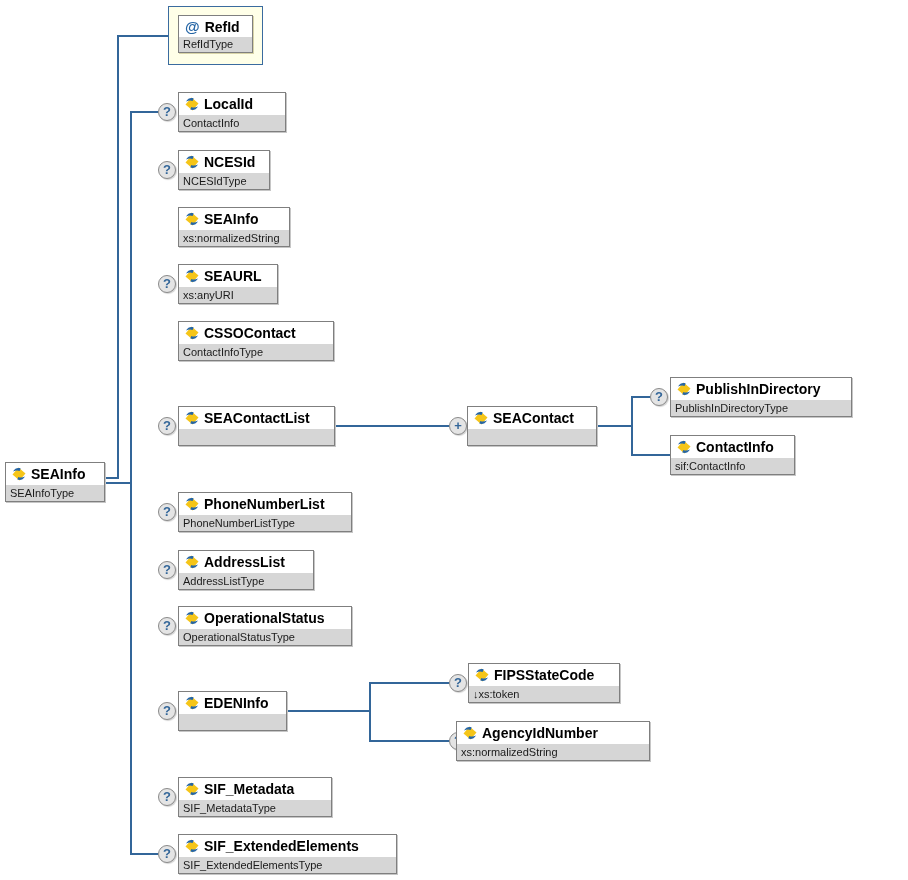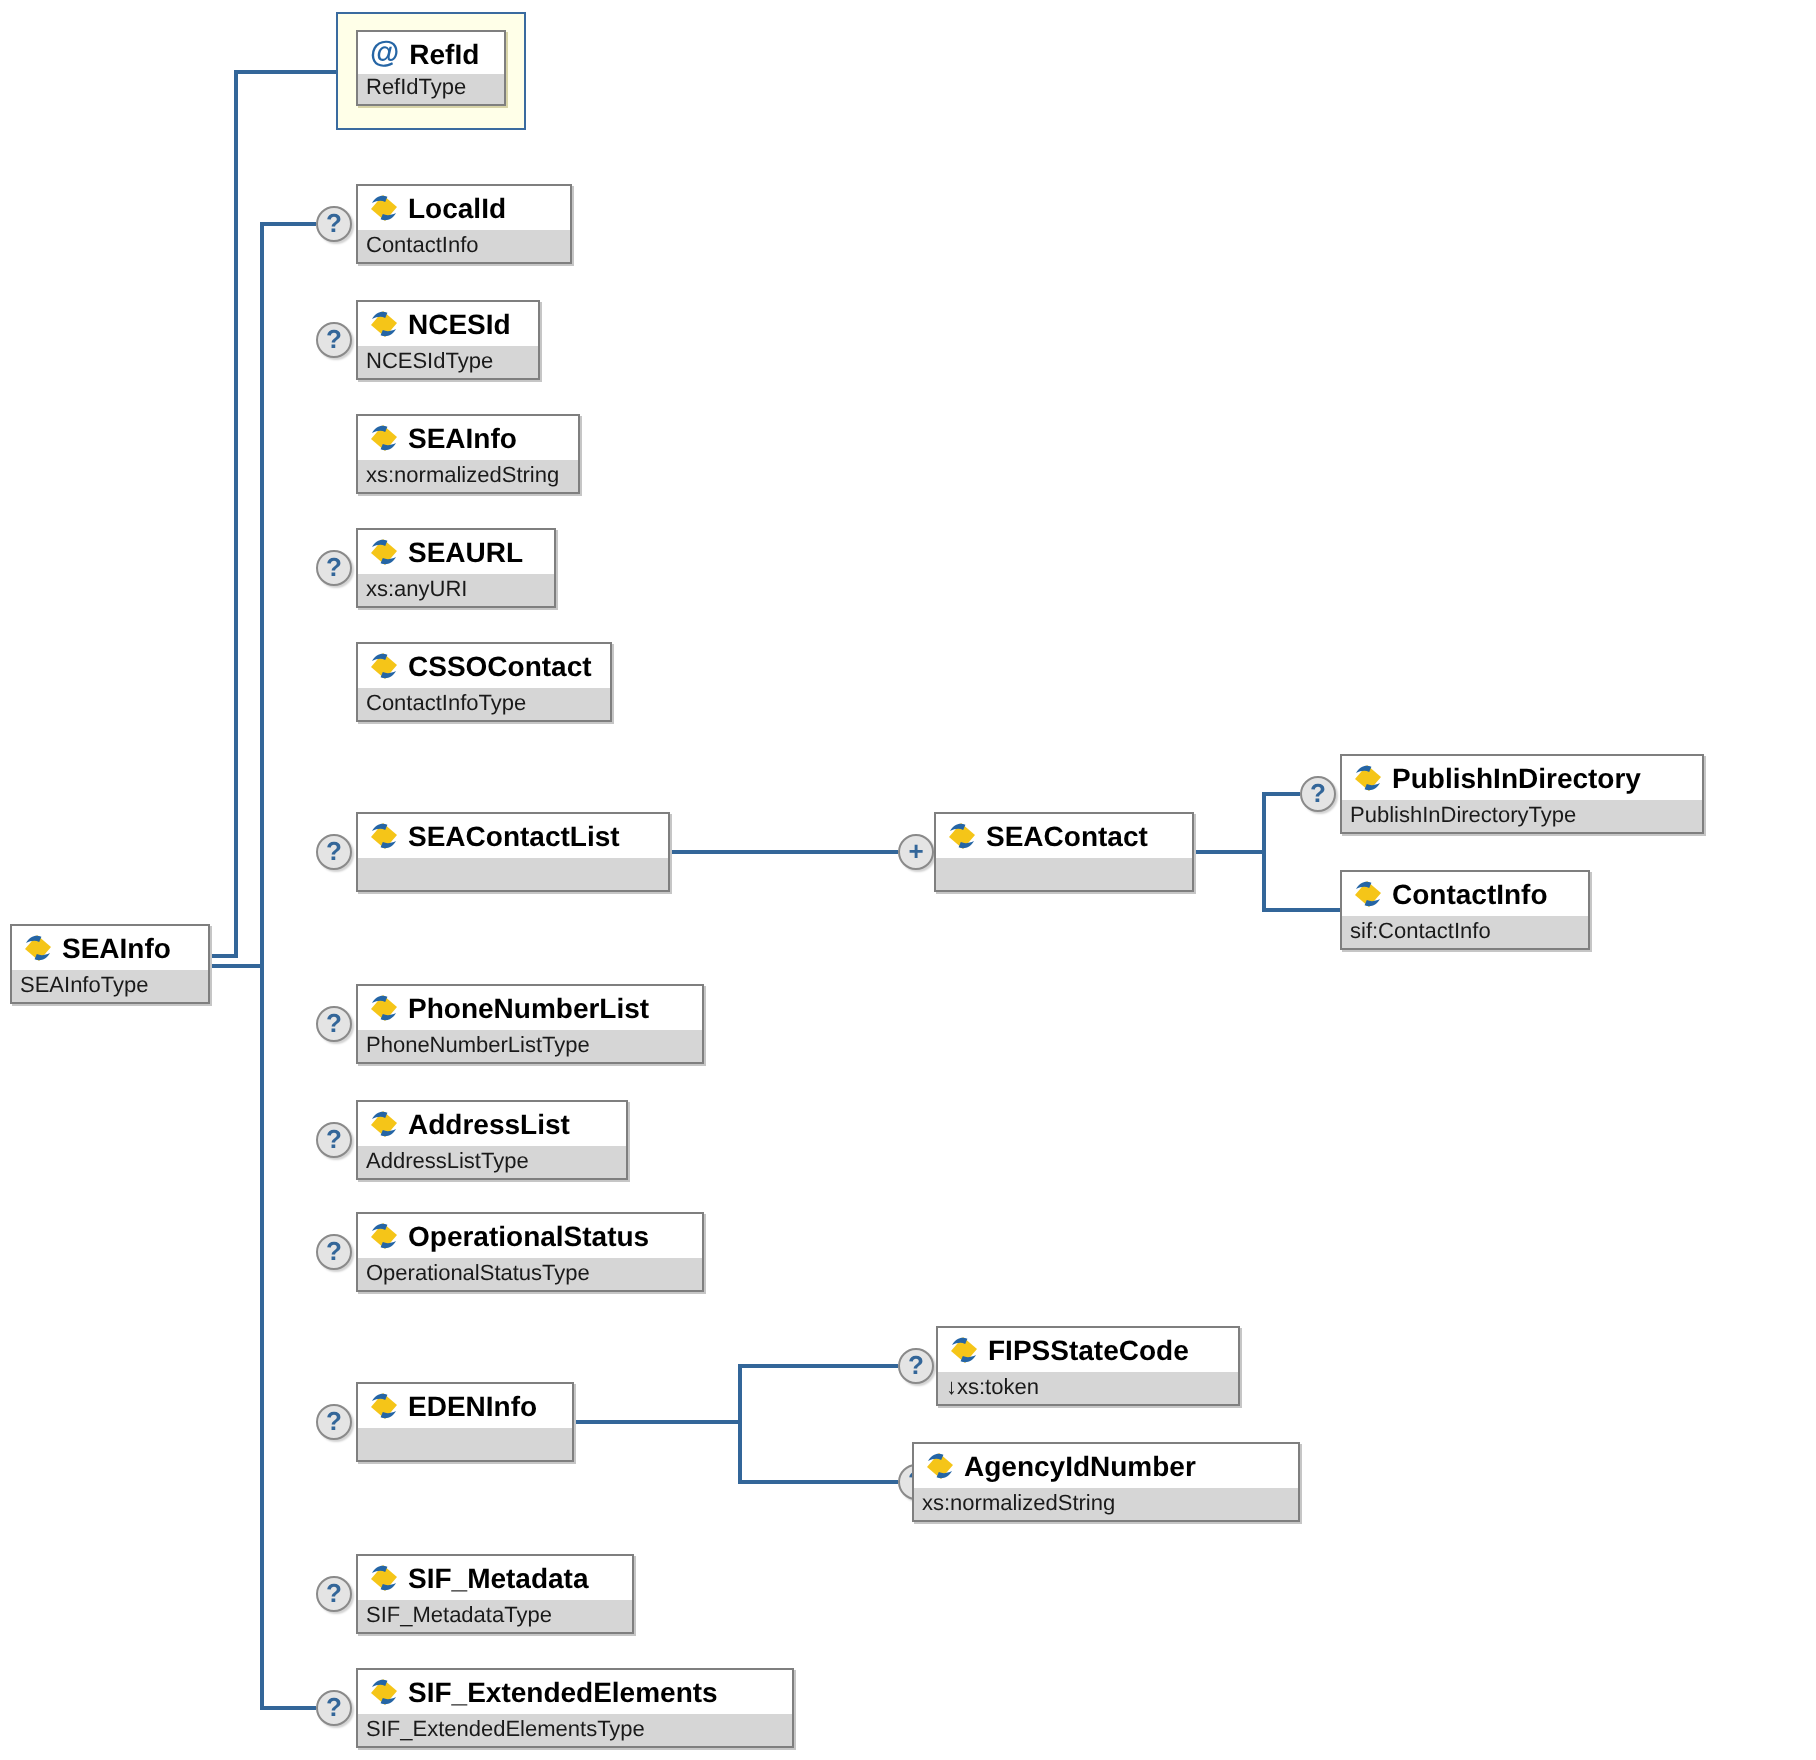--- a/index.html
+++ b/index.html
@@ -141,21 +141,21 @@
         <svg class="el-icon" viewBox="0 0 14 14" width="14" height="14">
           <path d="M6.5 0.5 L13.5 6.5 L7.5 13.5 L0.5 7.5 Z" fill="#f5c518"></path>
           <path d="M1 4.5 C3 1 6 0.3 8.7 1.4 L7.6 4 C5.5 3 3.5 3.4 1 4.5 Z" fill="#2565a5"></path>
           <path d="M13 9.5 C11 13 8 13.7 5.3 12.6 L6.4 10 C8.5 11 10.5 10.6 13 9.5 Z" fill="#2565a5"></path>
         </svg>
         <span class="lbl">SEAURL</span>
       </div>
     <div class="typ">xs:anyURI</div>
   </div>
 
-  <div class="node" style="left:178px;top:321px;width:128px">
+  <div class="node" style="left:178px;top:321px;width:156px">
     <div class="hdr">
         <svg class="el-icon" viewBox="0 0 14 14" width="14" height="14">
           <path d="M6.5 0.5 L13.5 6.5 L7.5 13.5 L0.5 7.5 Z" fill="#f5c518"></path>
           <path d="M1 4.5 C3 1 6 0.3 8.7 1.4 L7.6 4 C5.5 3 3.5 3.4 1 4.5 Z" fill="#2565a5"></path>
           <path d="M13 9.5 C11 13 8 13.7 5.3 12.6 L6.4 10 C8.5 11 10.5 10.6 13 9.5 Z" fill="#2565a5"></path>
         </svg>
         <span class="lbl">CSSOContact</span>
       </div>
     <div class="typ">ContactInfoType</div>
   </div>
@@ -273,21 +273,21 @@
         <svg class="el-icon" viewBox="0 0 14 14" width="14" height="14">
           <path d="M6.5 0.5 L13.5 6.5 L7.5 13.5 L0.5 7.5 Z" fill="#f5c518"></path>
           <path d="M1 4.5 C3 1 6 0.3 8.7 1.4 L7.6 4 C5.5 3 3.5 3.4 1 4.5 Z" fill="#2565a5"></path>
           <path d="M13 9.5 C11 13 8 13.7 5.3 12.6 L6.4 10 C8.5 11 10.5 10.6 13 9.5 Z" fill="#2565a5"></path>
         </svg>
         <span class="lbl">AgencyIdNumber</span>
       </div>
     <div class="typ">xs:normalizedString</div>
   </div>
 
-  <div class="node" style="left:178px;top:777px;width:139px">
+  <div class="node" style="left:178px;top:777px;width:154px">
     <div class="hdr">
         <svg class="el-icon" viewBox="0 0 14 14" width="14" height="14">
           <path d="M6.5 0.5 L13.5 6.5 L7.5 13.5 L0.5 7.5 Z" fill="#f5c518"></path>
           <path d="M1 4.5 C3 1 6 0.3 8.7 1.4 L7.6 4 C5.5 3 3.5 3.4 1 4.5 Z" fill="#2565a5"></path>
           <path d="M13 9.5 C11 13 8 13.7 5.3 12.6 L6.4 10 C8.5 11 10.5 10.6 13 9.5 Z" fill="#2565a5"></path>
         </svg>
         <span class="lbl">SIF_Metadata</span>
       </div>
     <div class="typ">SIF_MetadataType</div>
   </div>

